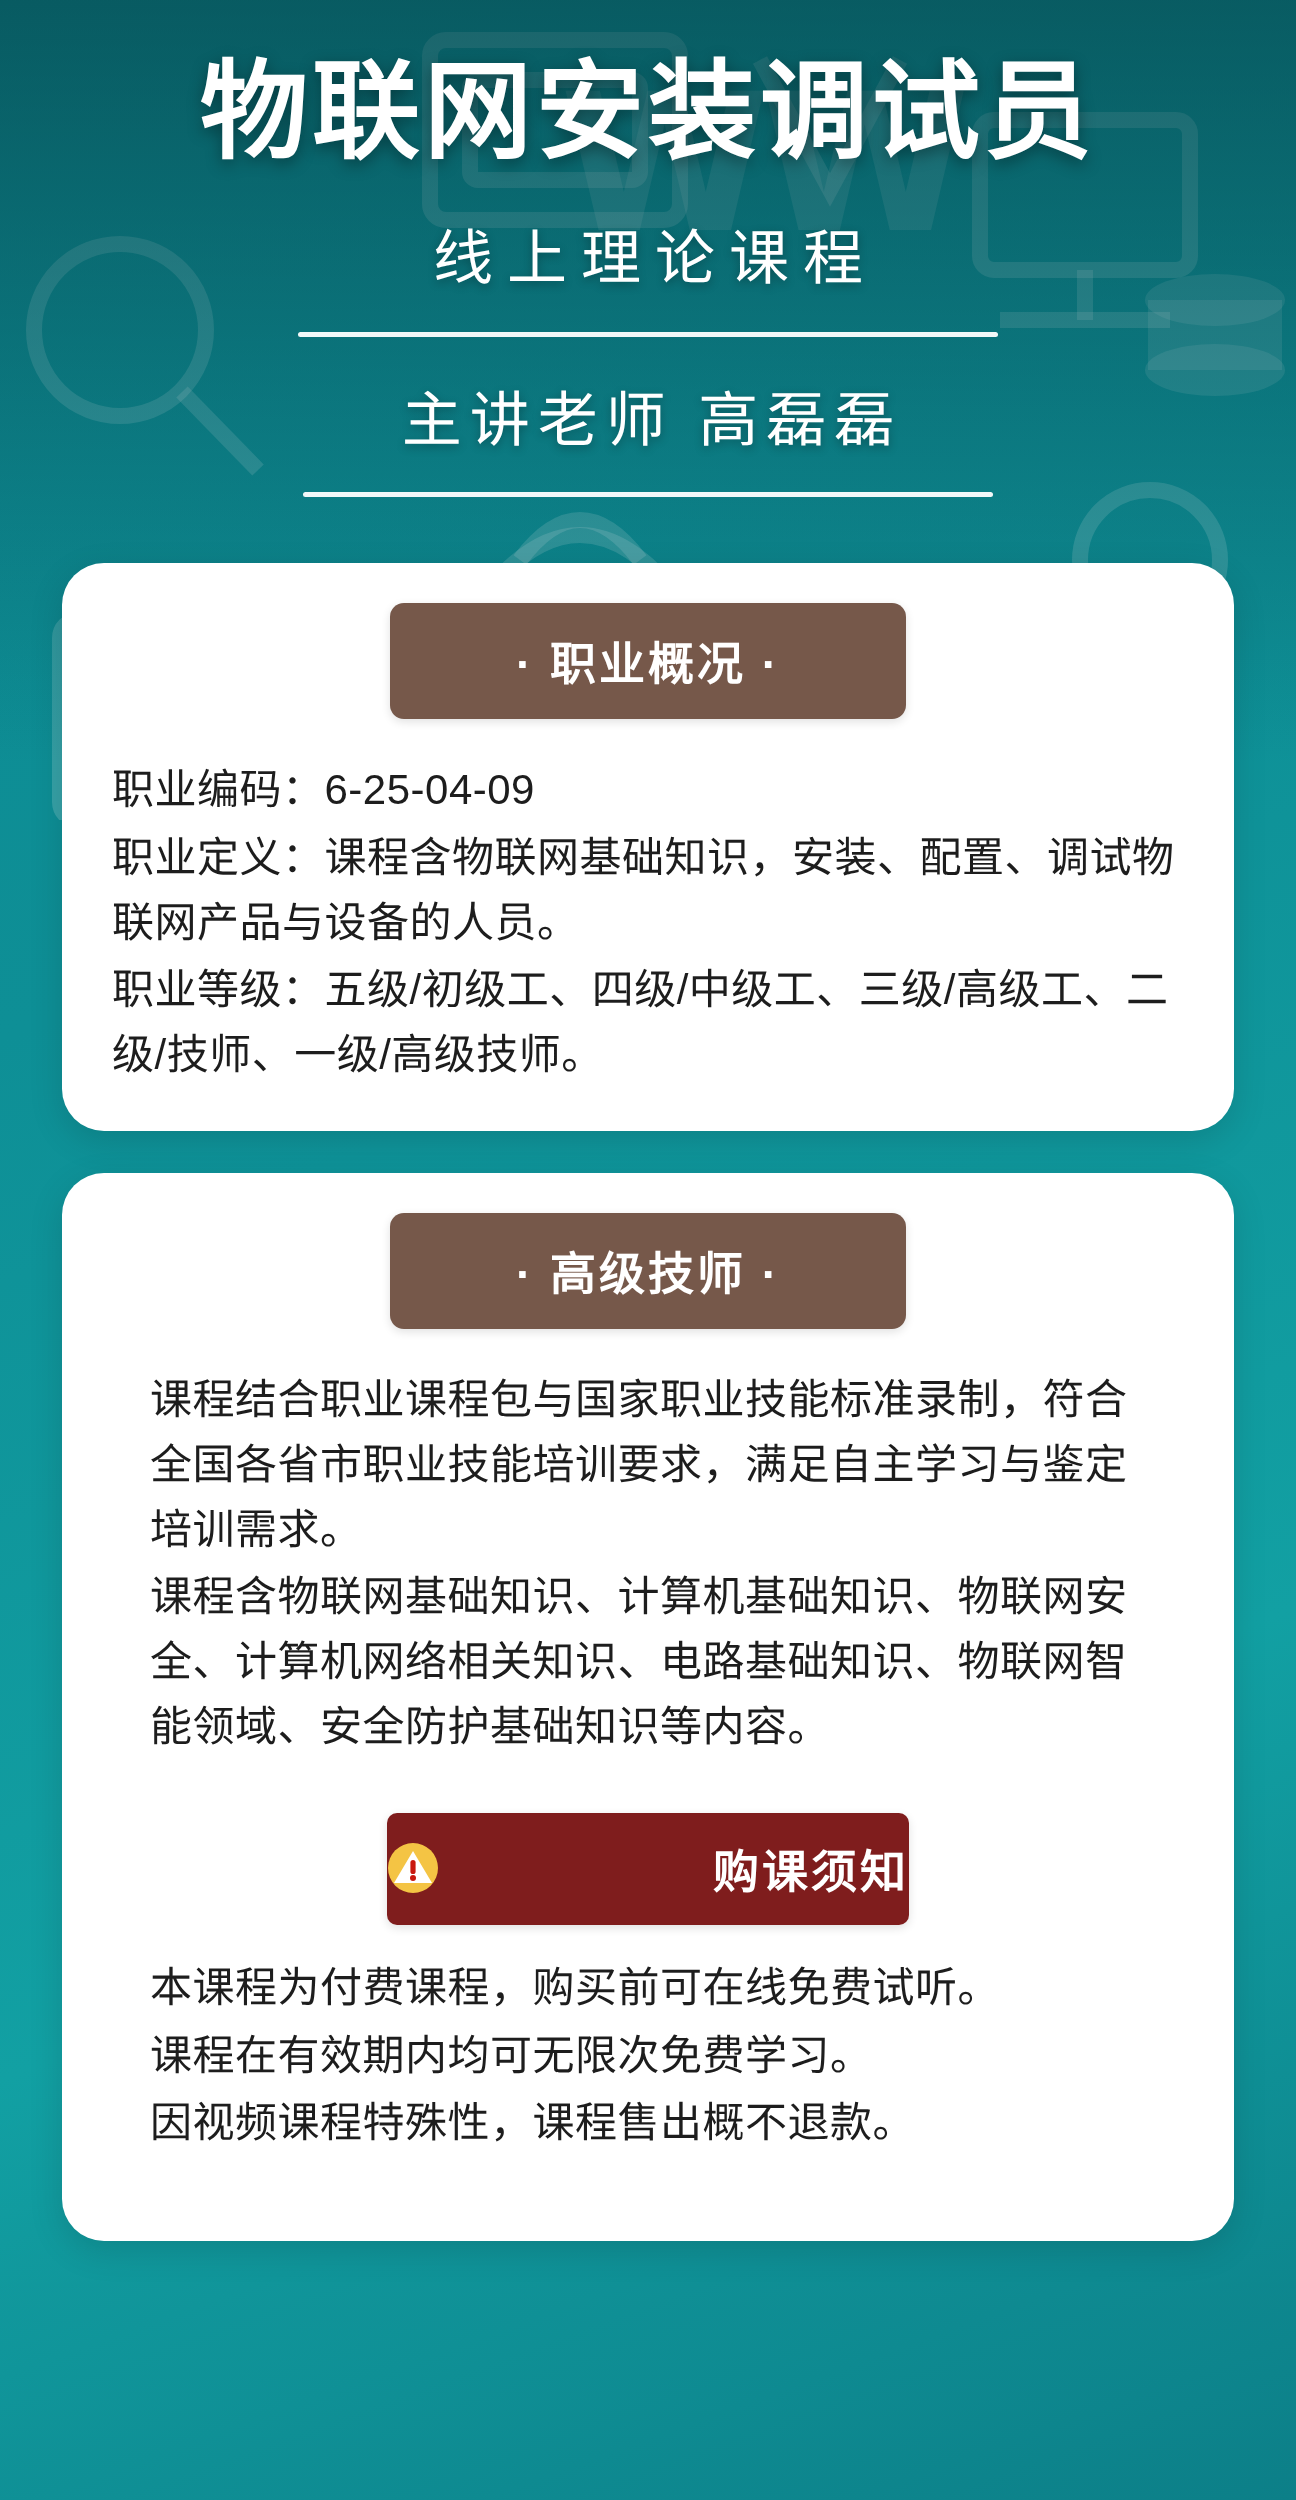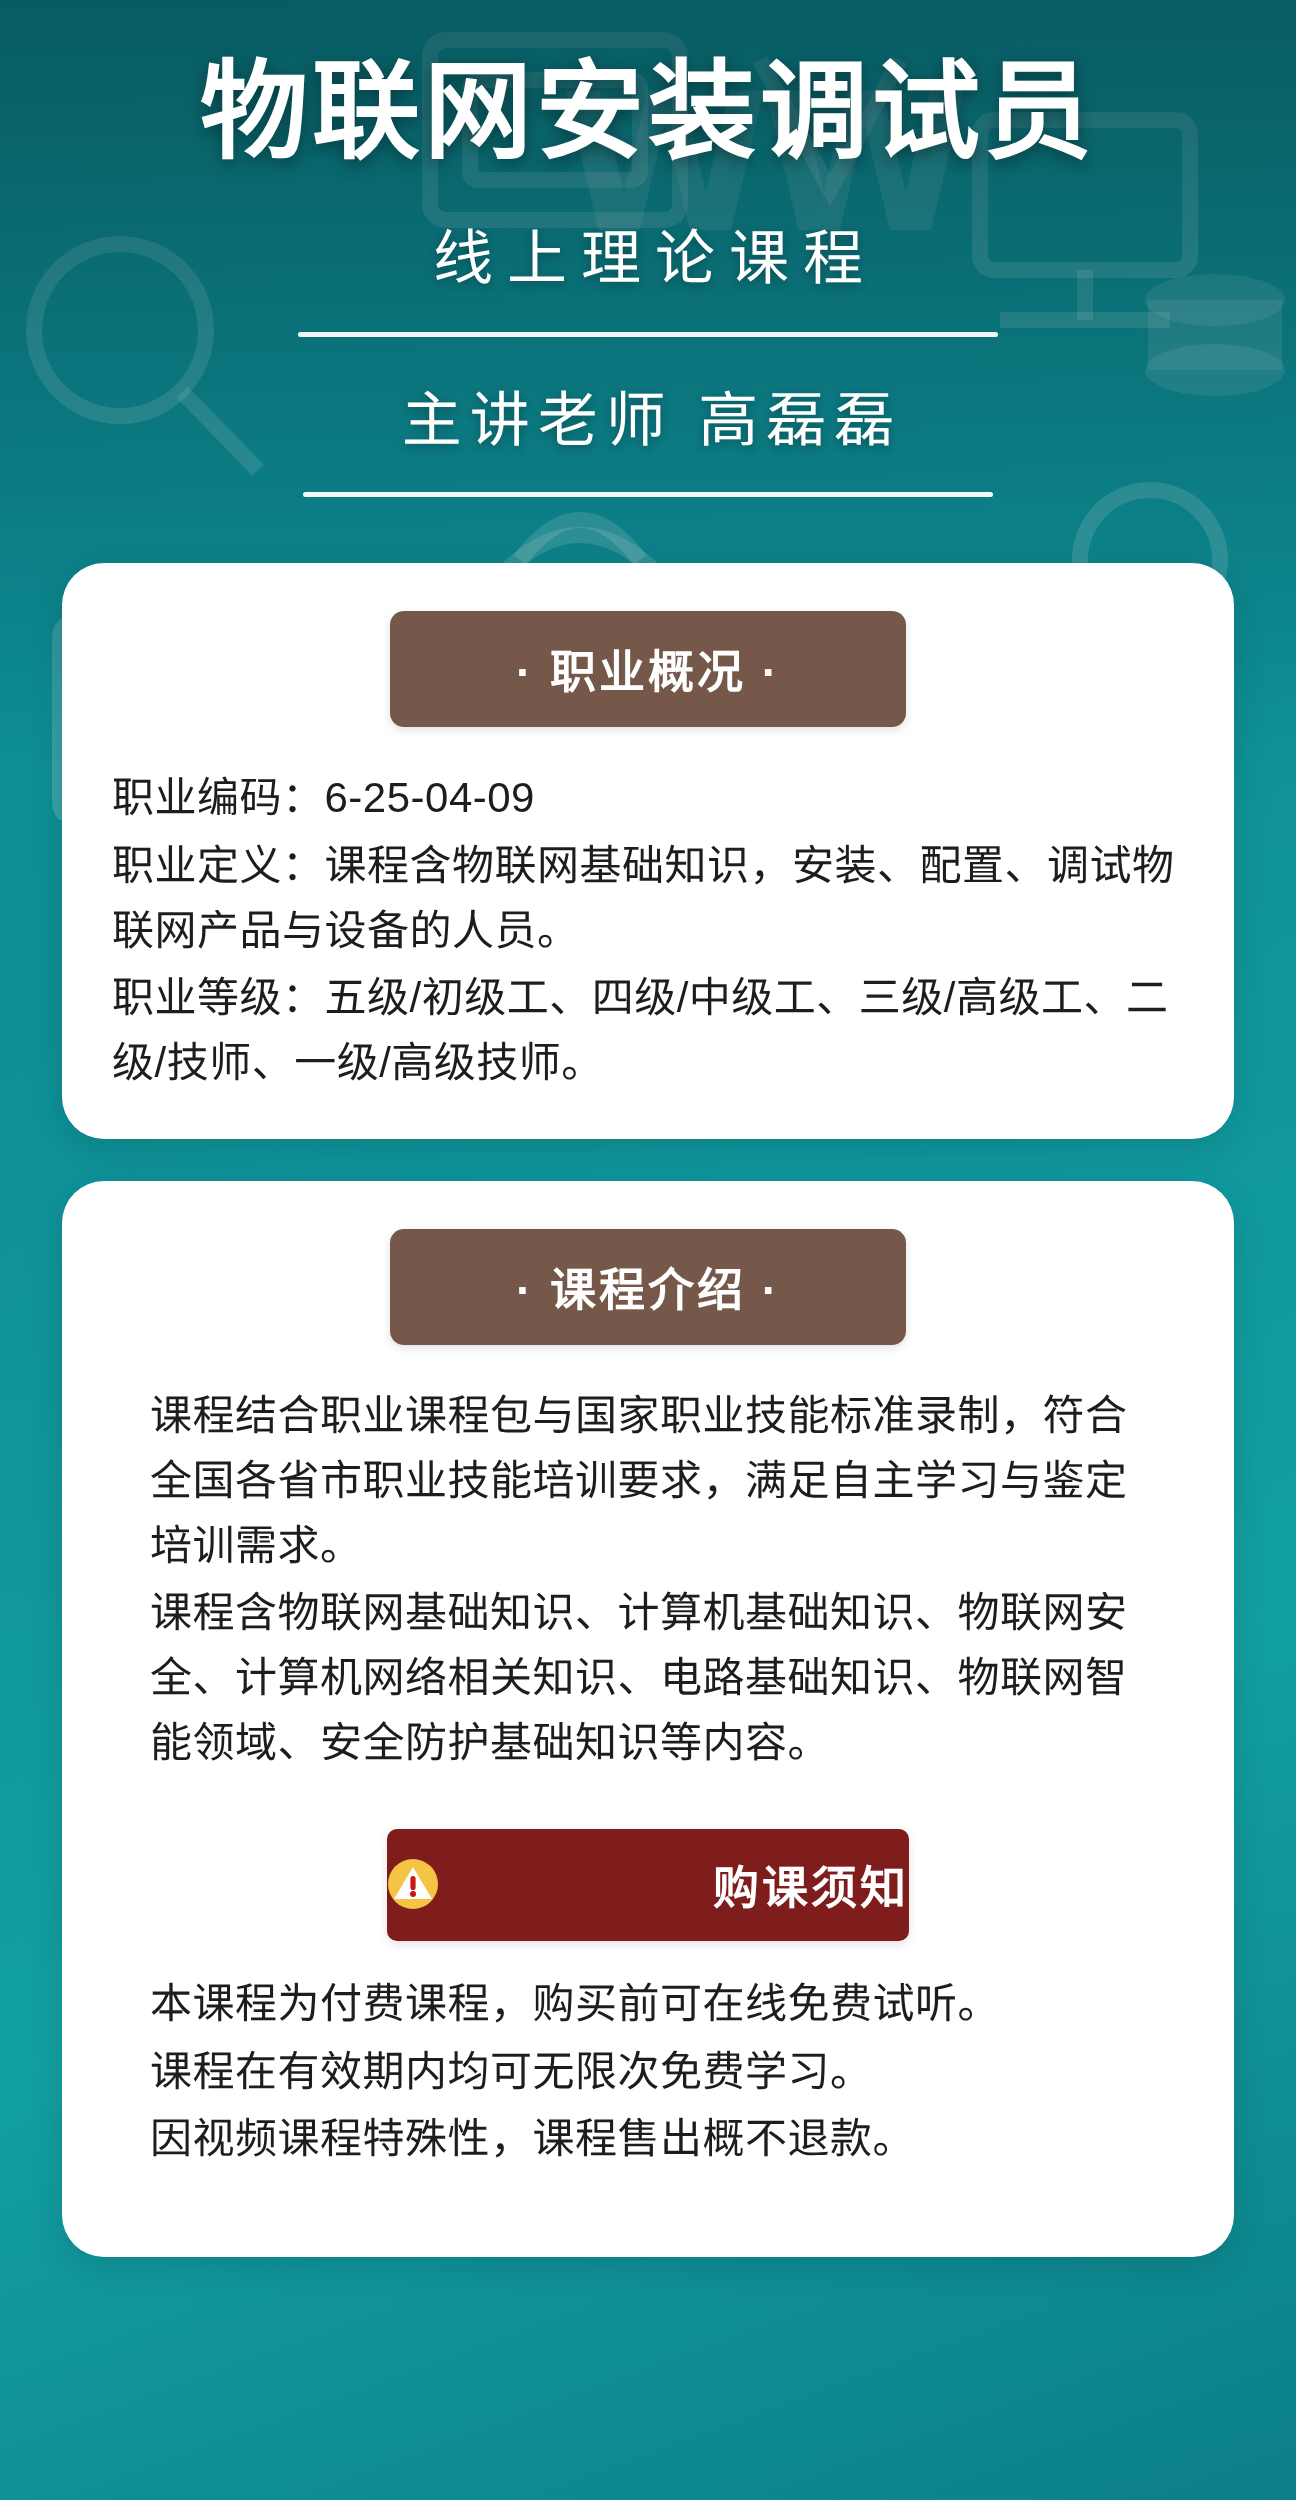--- a/index.html
+++ b/index.html
@@ -83,21 +83,21 @@
     background: #ffffff;
     border-radius: 42px;
     box-shadow: 0 10px 34px rgba(0,0,0,0.13);
   }
   .card-1 { margin-top: 66px; padding: 40px 0 44px; }
   .card-2 { margin-top: 42px; padding: 40px 0 86px; }
 
   .badge {
     display: block;
     width: 516px;
-    margin: 8px auto;
+    margin: 0 auto;
     background: #76584a;
     color: #ffffff;
     border-radius: 14px;
     font-size: 46px;
     font-weight: 700;
     letter-spacing: 3px;
     text-align: center;
     padding: 24px 0 26px;
     box-shadow: 0 3px 10px rgba(0,0,0,0.12);
   }
@@ -171,21 +171,21 @@
   <section class="card card-1">
     <div class="badge">· 职业概况 ·</div>
     <div class="body-text">
       <p>职业编码：6-25-04-09</p>
       <p>职业定义：课程含物联网基础知识，安装、配置、调试物联网产品与设备的人员。</p>
       <p>职业等级：五级/初级工、四级/中级工、三级/高级工、二级/技师、一级/高级技师。</p>
     </div>
   </section>
 
   <section class="card card-2">
-    <div class="badge">· 课程介绍 ·</div>
+    <div class="badge">· 高级技师 ·</div>
     <div class="body-text indent">
       <p>课程结合职业课程包与国家职业技能标准录制，符合全国各省市职业技能培训要求，满足自主学习与鉴定培训需求。</p>
       <p>课程含物联网基础知识、计算机基础知识、物联网安全、计算机网络相关知识、电路基础知识、物联网智能领域、安全防护基础知识等内容。</p>
     </div>
 
     <div class="badge badge-warn">
       <svg class="warn-icon" width="52" height="52" viewBox="0 0 52 52">
         <circle cx="26" cy="26" r="25" fill="#f4c444"></circle>
         <path d="M26 9 L45 41 L7 41 Z" fill="#ffffff"></path>
         <rect x="23.4" y="18" width="5.2" height="14" rx="2.6" fill="#c9180f"></rect>

